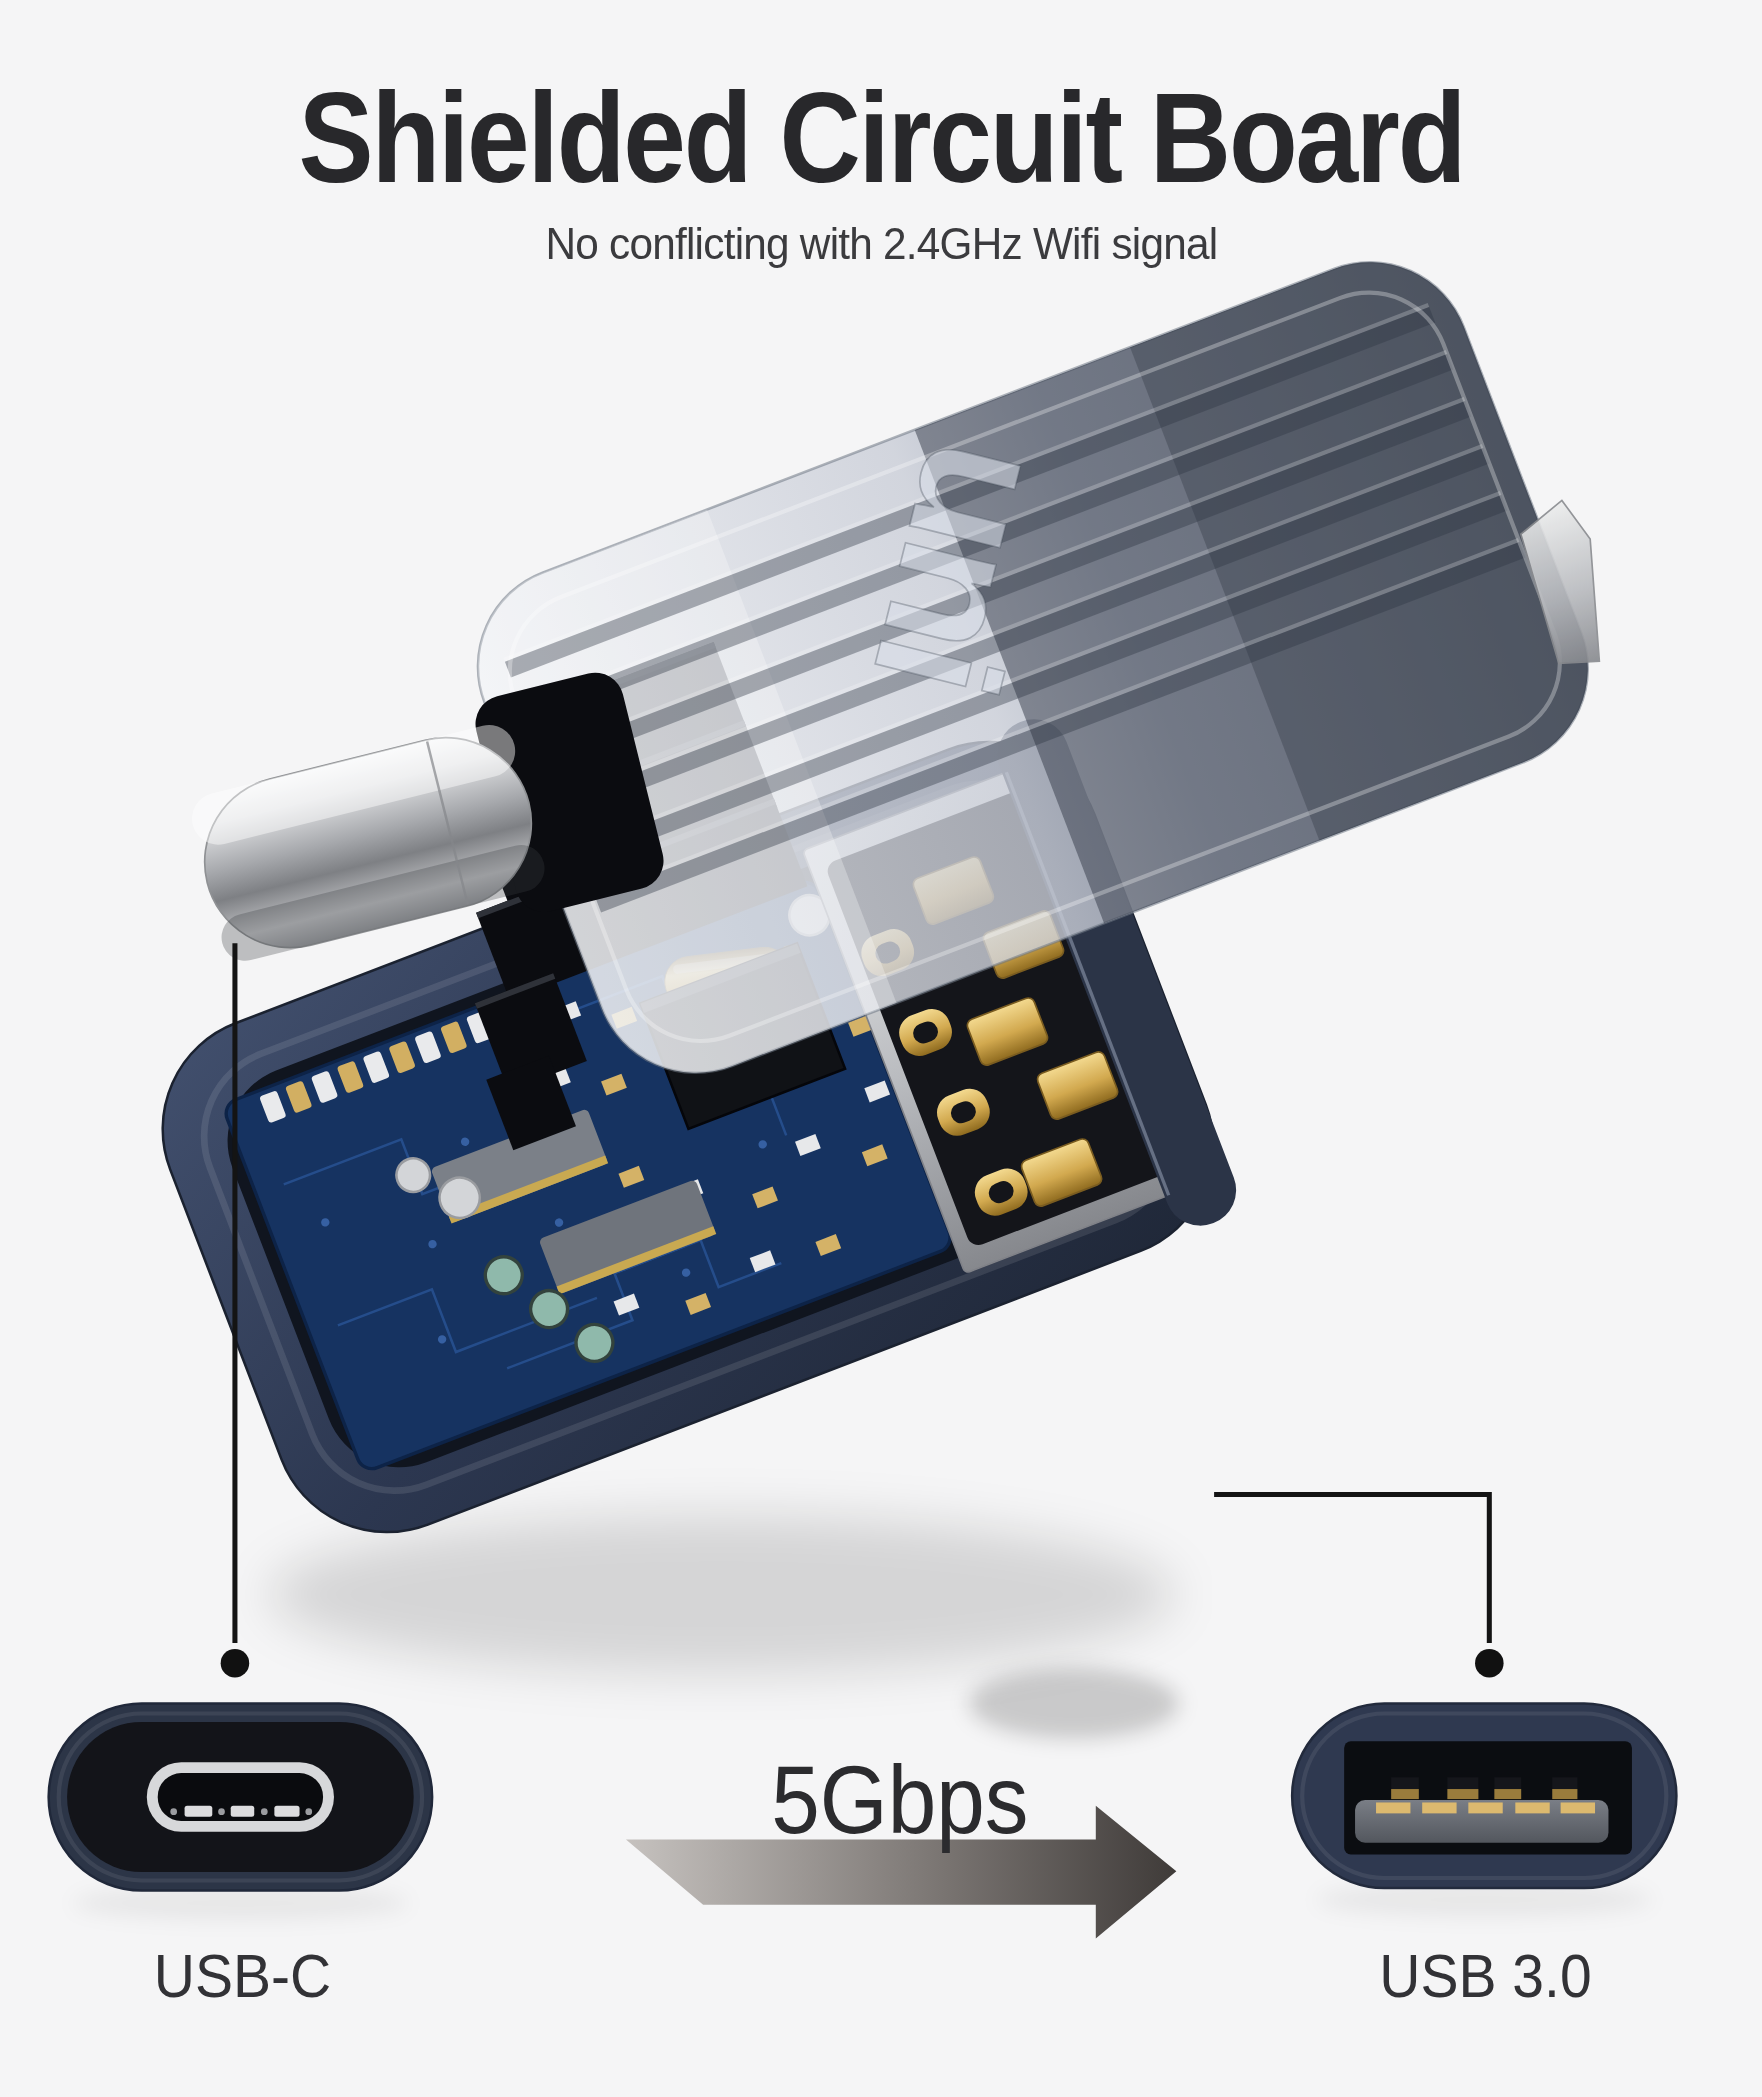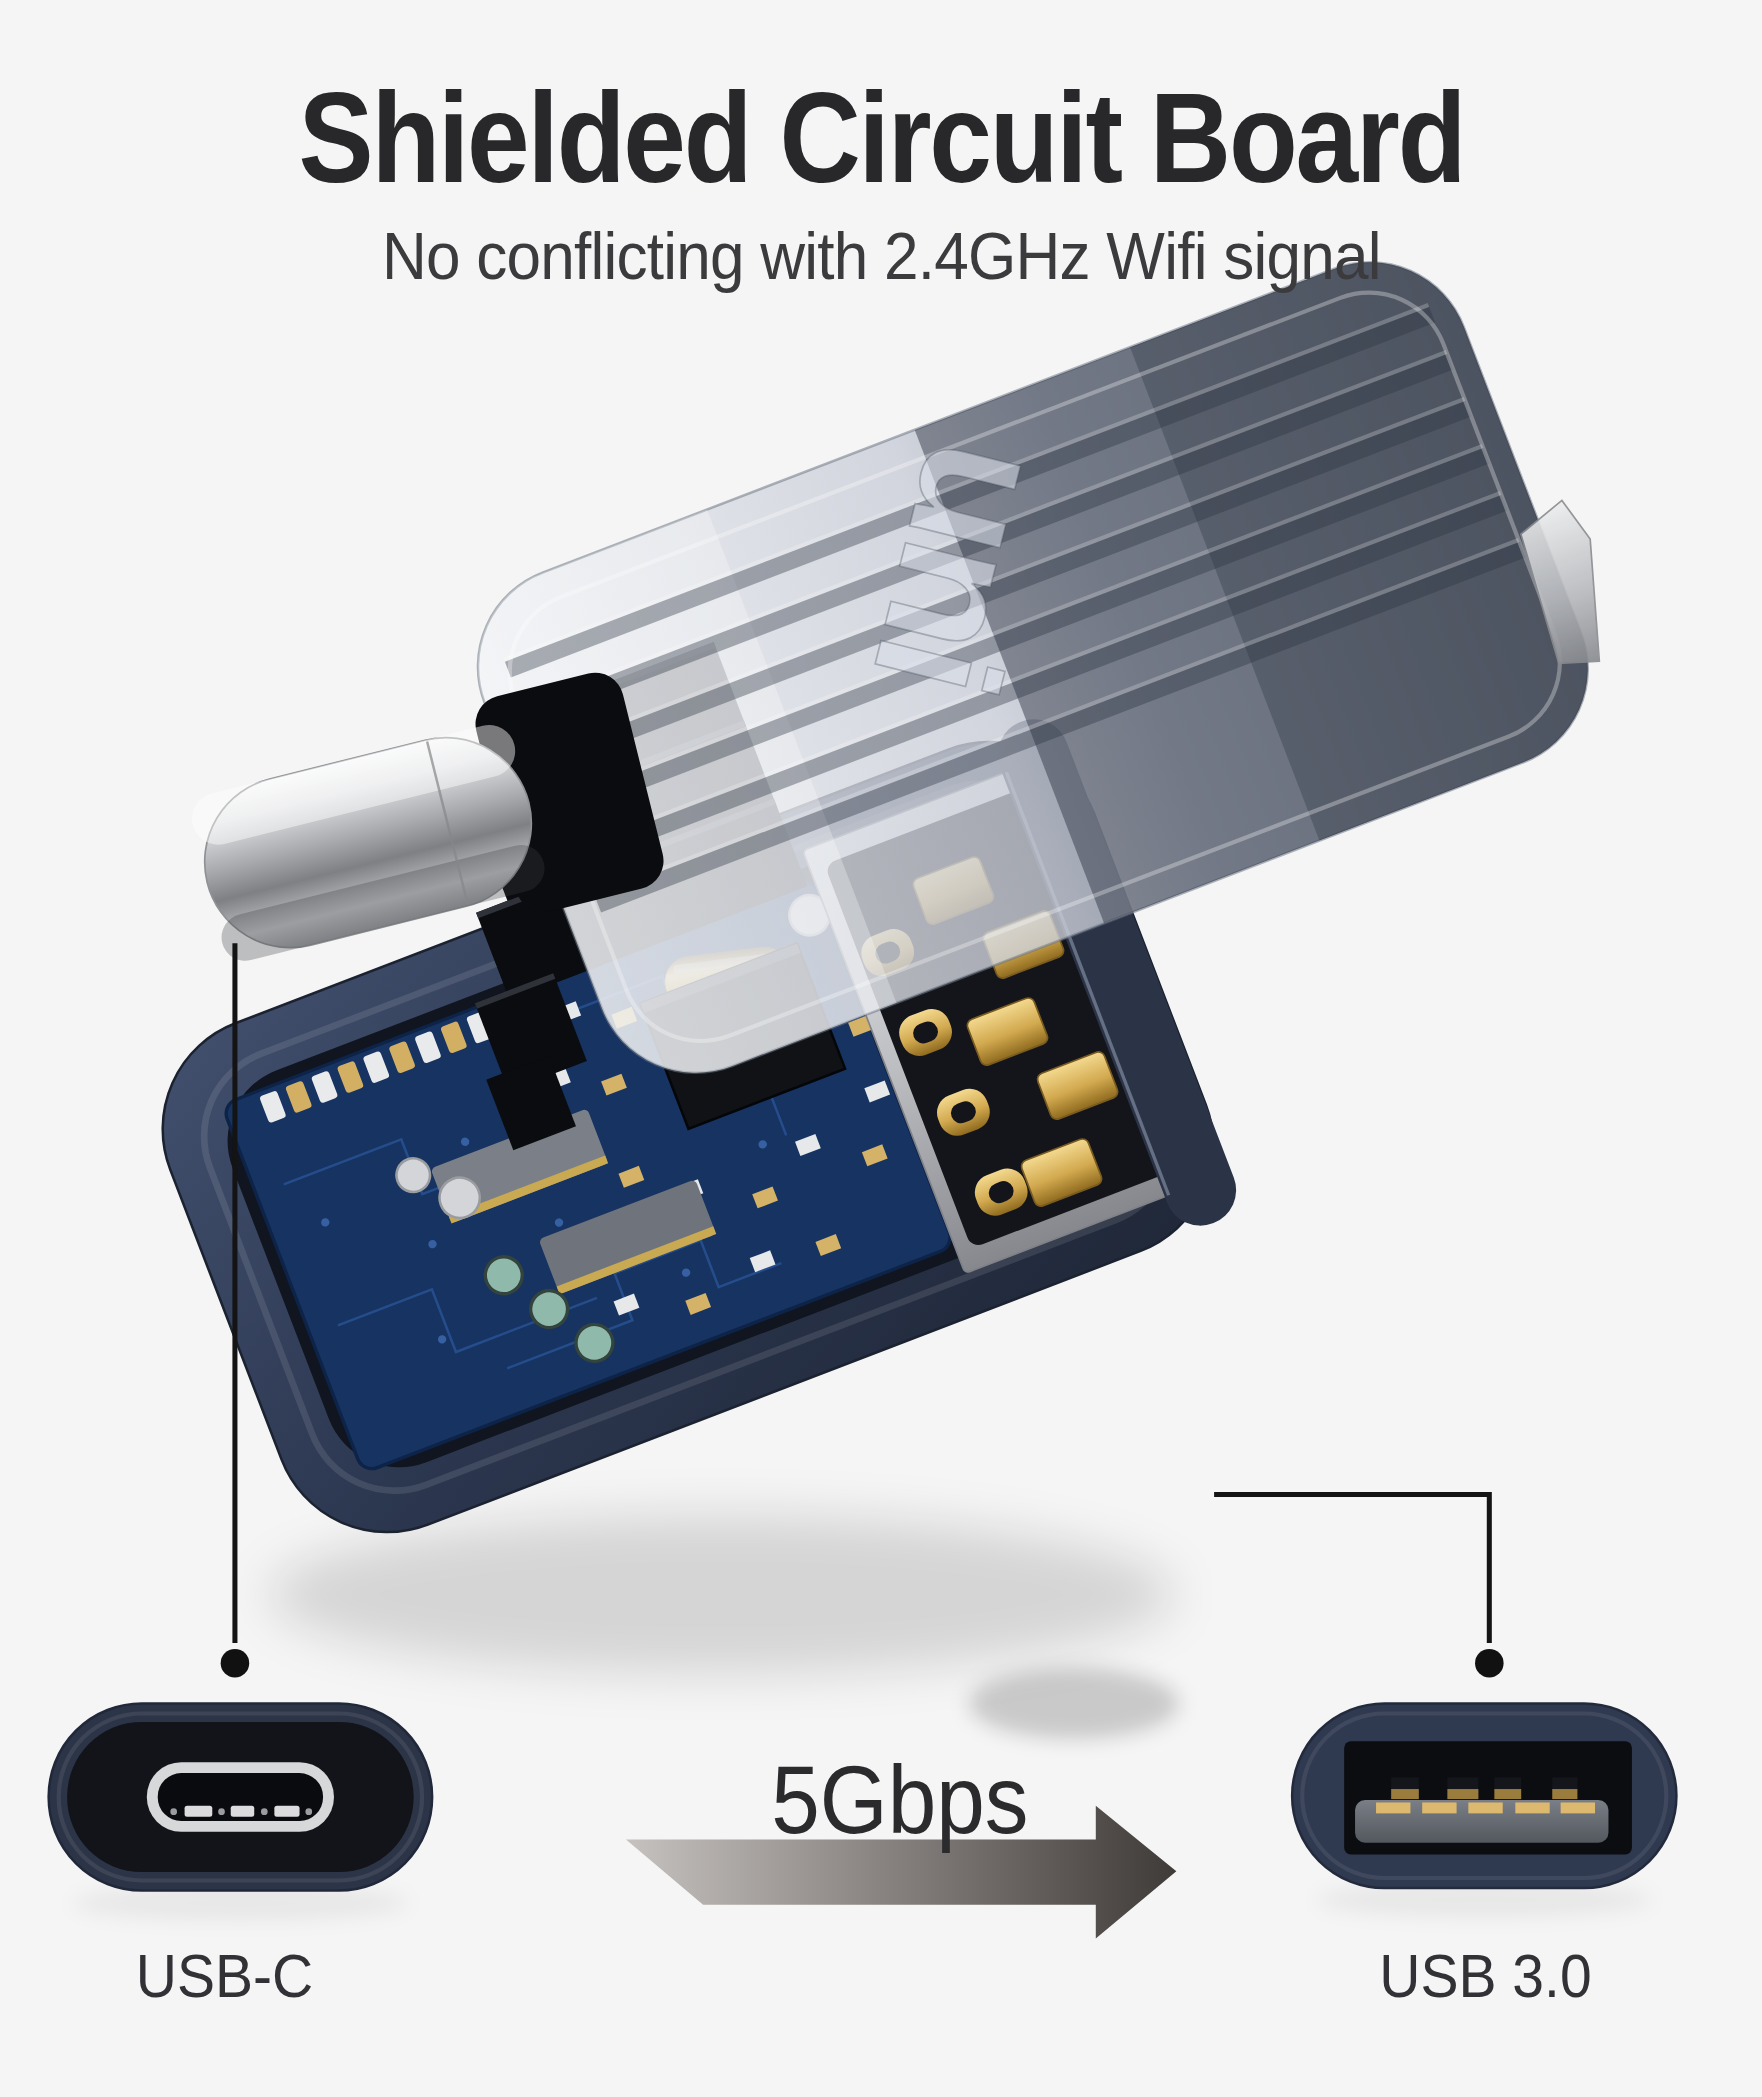--- a/index.html
+++ b/index.html
@@ -1,27 +1,27 @@
 <!DOCTYPE html>
 <html style="font-size:13.4px"><head>
 <meta charset="utf-8">
 <style>
   html,body{margin:0;padding:0;background:#f5f5f6;}
   .canvas{position:relative;width:1762px;height:2098px;background:#f5f5f6;overflow:hidden;
           font-family:"Liberation Sans",sans-serif;}
   .txt{position:absolute;text-align:center;white-space:nowrap;}
   .cond{display:inline-block;transform:scaleX(.88);transform-origin:50% 50%;white-space:nowrap;}
   .title{left:0;width:1762px;top:64px;font-size:128px;font-weight:700;letter-spacing:-2.5px;color:#28282b;}
-  .subtitle{left:0;width:1762px;top:218px;font-size:66px;font-weight:400;letter-spacing:-0.8px;color:#3b3b3e;}
+  .subtitle{left:0;width:1762px;top:218px;font-size:45px;font-weight:400;letter-spacing:-0.8px;color:#3b3b3e;}
   .subtitle .cond{transform:scaleX(.94);}
   .speed{left:648px;width:503px;top:1744px;font-size:97px;font-weight:400;color:#2b2b2e;}
   .speed .cond{transform:scaleX(.90);}
   .port-label{top:1940px;font-size:62px;font-weight:400;color:#323236;}
   .port-label .cond{transform:scaleX(.92);}
-  .lbl-usbc{left:56px;width:336px;}
+  .lbl-usbc{left:74px;width:336px;}
   .lbl-usba{left:1317px;width:336px;}
   svg{position:absolute;left:0;top:0;}
 </style>
 </head>
 <body>
 
 <div class="canvas">
 
   <svg width="1762" height="2098" viewBox="0 0 2100 2500">
     <defs>

